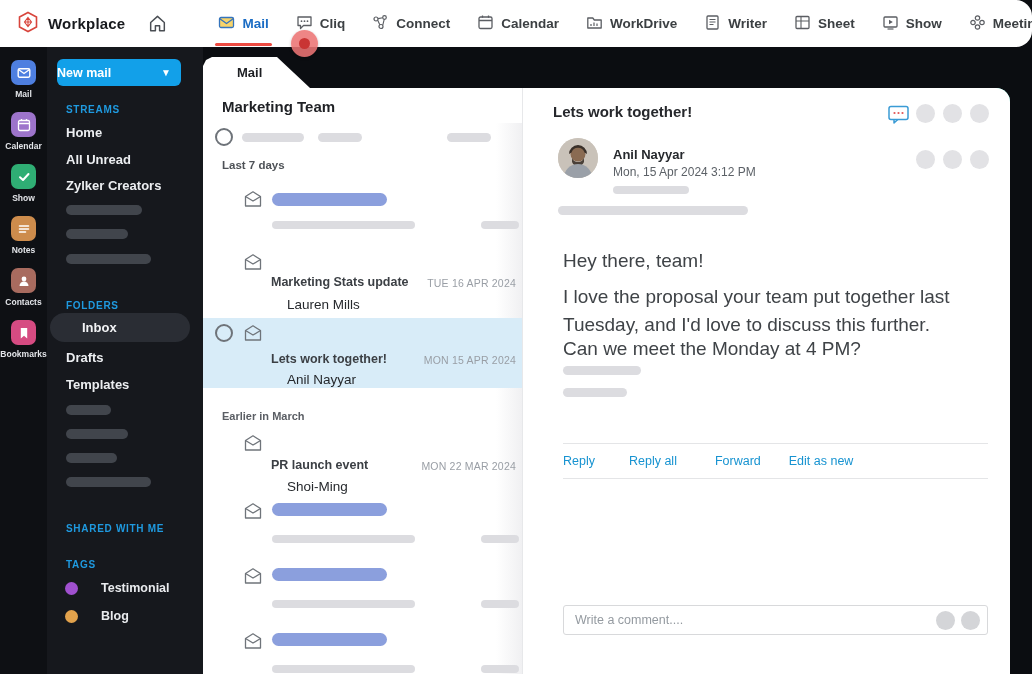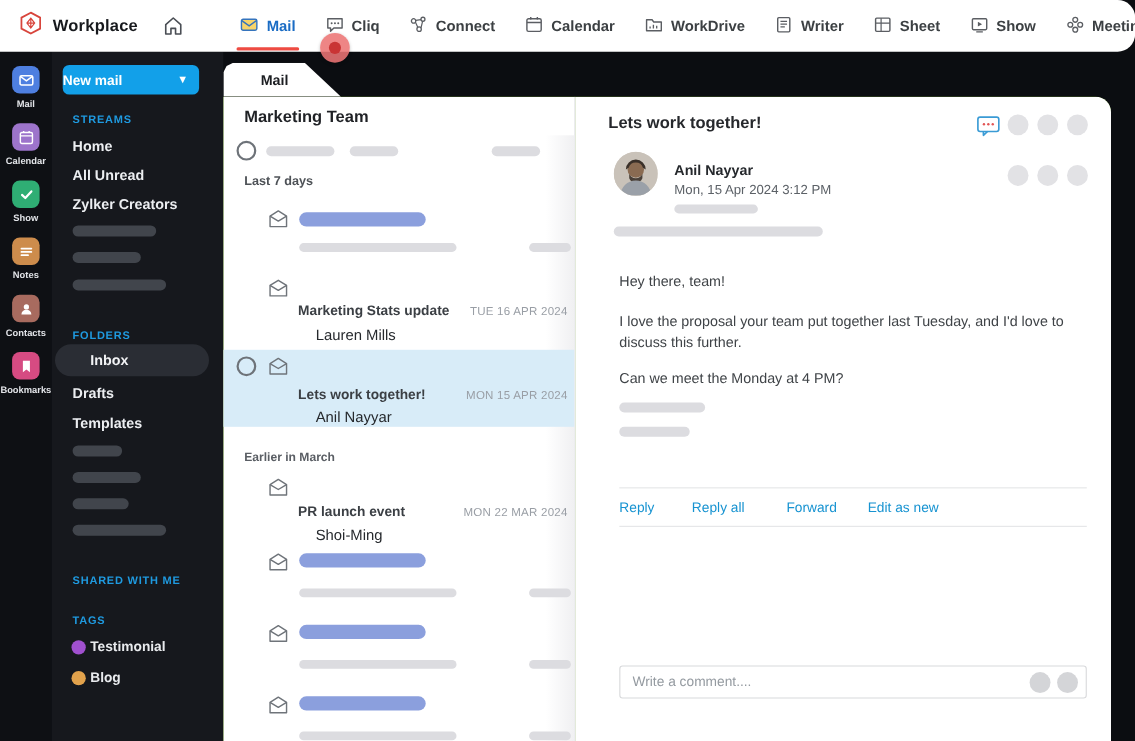--- a/index.html
+++ b/index.html
@@ -39,32 +39,32 @@
           display:flex; align-items:center; cursor:pointer; font-family:inherit; }
   .newmail-label { }
   .newmail-chev { margin-left:auto; margin-right:10px; font-size:10px; }
   .sb-section-title { position:absolute; left:19px; font-size:10px; font-weight:bold;
           letter-spacing:.7px; color:#1f9ae0; }
   .sb-item { position:absolute; left:19px; font-size:13px; font-weight:600; color:#eceef1; cursor:pointer; }
   .sb-skel { position:absolute; background:#41454c; border-radius:5px; height:10px; }
   .inbox-pill { position:absolute; left:3px; top:266px; width:140px; height:29px; background:#2a2d34;
           border-radius:15px; display:flex; align-items:center; cursor:pointer; }
   .inbox-pill span { margin-left:32px; font-size:13px; font-weight:bold; color:#f2f3f5; }
-  .tag-row { position:absolute; left:18px; display:flex; align-items:center; gap:4px; cursor:pointer; }
+  .tag-row { position:absolute; left:18px; display:flex; align-items:center; gap:23px; cursor:pointer; }
   .tag-dot { width:13px; height:13px; border-radius:50%; }
   .tag-label { font-size:12.5px; font-weight:600; color:#e9ebee; }
 
   
   .ws-tab { position:absolute; left:203px; top:57px; width:107px; height:31px; background:#fff; z-index:4;
           clip-path:polygon(0 100%, 0 9px, 3px 3px, 9px 0, 74px 0, 107px 100%);
           display:flex; align-items:center; }
   .ws-tab span { margin-left:34px; font-size:13px; font-weight:bold; color:#1c1e22; }
 
   
-  .panel { position:absolute; left:203px; top:88px; width:807px; height:586px; background:#4d7c0f;
+  .panel { position:absolute; left:203px; top:88px; width:807px; height:586px; background:#5eead4;
           border-radius:0 14px 0 0; display:flex; overflow:hidden; z-index:3; }
 
   .listpane { width:320px; position:relative; border-right:1px solid #e7e8ea; background:#fff; }
   .scrollstrip { position:absolute; right:0; top:35px; bottom:0; width:26px;
           background:linear-gradient(to right, rgba(241,241,243,0), #f0f0f2); }
   .list-title { position:absolute; left:19px; top:10px; font-size:15px; font-weight:bold; color:#1f2125; }
   .radio-circle { position:absolute; width:18px; height:18px; border:2px solid #6e7379; border-radius:50%; background:transparent; }
   .skel { position:absolute; border-radius:5px; background:#dcdce0; }
   .skel.blue { background:#8b9fdd; border-radius:7px; }
   .group-label { position:absolute; left:19px; font-size:11.5px; font-weight:600; color:#4e5257; }
@@ -76,21 +76,21 @@
   .row-hit { position:absolute; left:0; right:0; height:62px; cursor:pointer; }
 
   
   .reader { flex:1; position:relative; background:#fff; }
   .msg-subject { position:absolute; left:30px; top:15px; font-size:15px; font-weight:bold; color:#26282c; }
   .ghost-circle { position:absolute; width:19px; height:19px; border-radius:50%; background:#e2e2e5; cursor:pointer; }
   .msg-avatar { position:absolute; left:35px; top:50px; width:40px; height:40px; border-radius:50%;
           overflow:hidden; background:#d8d2ca; }
   .msg-sender { position:absolute; left:90px; top:59px; font-size:13px; font-weight:bold; color:#26292d; }
   .msg-datetime { position:absolute; left:90px; top:77px; font-size:12px; color:#5c6167; }
-  .body-p { position:absolute; left:40px; font-size:13px; color:#3f4347; line-height:1.45; width:445px; }
+  .body-p { position:absolute; left:40px; font-size:19px; color:#3f4347; line-height:1.45; width:445px; }
   .rule { position:absolute; left:40px; width:425px; border-top:1px solid #e4e5e7; }
   .actions { position:absolute; left:40px; top:366px; display:flex; gap:0; }
   .action-link { font-size:12.5px; color:#1793d1; cursor:pointer; }
   .comment-box { position:absolute; left:40px; top:517px; width:425px; height:30px; border:1px solid #d8d9db;
           border-radius:3px; background:#fff; }
   .comment-input { position:absolute; left:11px; top:0; height:28px; width:300px; border:none; outline:none;
           font-size:12.5px; color:#3c4043; font-family:inherit; background:transparent; }
   .comment-input::placeholder { color:#949aa0; }
   .cbtn { position:absolute; top:5px; width:19px; height:19px; border-radius:50%; background:#d4d5d8; cursor:pointer; }
 </style>

